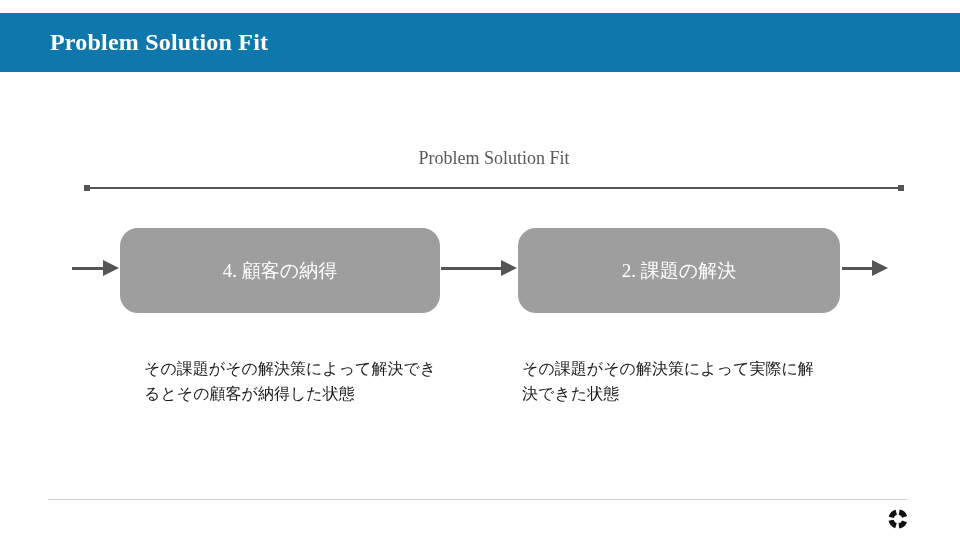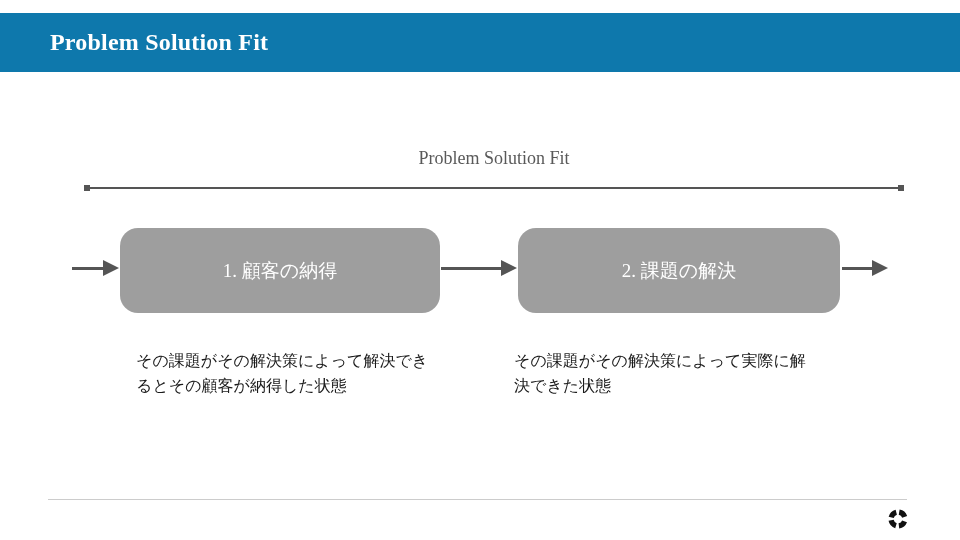--- a/index.html
+++ b/index.html
@@ -43,21 +43,21 @@
   }
   .arrow .head{
     position:absolute;right:0;top:0;width:0;height:0;
     border-top:8px solid transparent;border-bottom:8px solid transparent;
     border-left:16px solid var(--arrow,#555555);
   }
   .arrow-in{left:72px;width:47px;}
   .arrow-mid{left:441px;width:76px;}
   .arrow-out{left:842px;width:46px;}
   .desc{
-    position:absolute;top:340px;width:300px;margin:8px;
+    position:absolute;top:340px;width:300px;margin:16px;
     font-size:16px;line-height:25px;color:var(--text,#1A1A1A);
     white-space:pre-line;
   }
   .desc1{left:128px;}
   .desc2{left:506px;}
   .footer-line{
     position:absolute;top:499px;left:48px;width:859px;height:1px;
     background:var(--footer-line,#CCCCCC);
   }
   .logo{position:absolute;left:887px;top:508px;}
@@ -77,21 +77,21 @@
     <span class="dot left"></span>
     <span class="dot right"></span>
   </div>
 
   <div class="arrow arrow-in">
     <span class="shaft"></span>
     <span class="head"></span>
   </div>
 
   <div class="step-box box1">
-    <span>1. 顧客の納得</span>
+    <span>4. 顧客の納得</span>
   </div>
 
   <div class="arrow arrow-mid">
     <span class="shaft"></span>
     <span class="head"></span>
   </div>
 
   <div class="step-box box2">
     <span>2. 課題の解決</span>
   </div>

